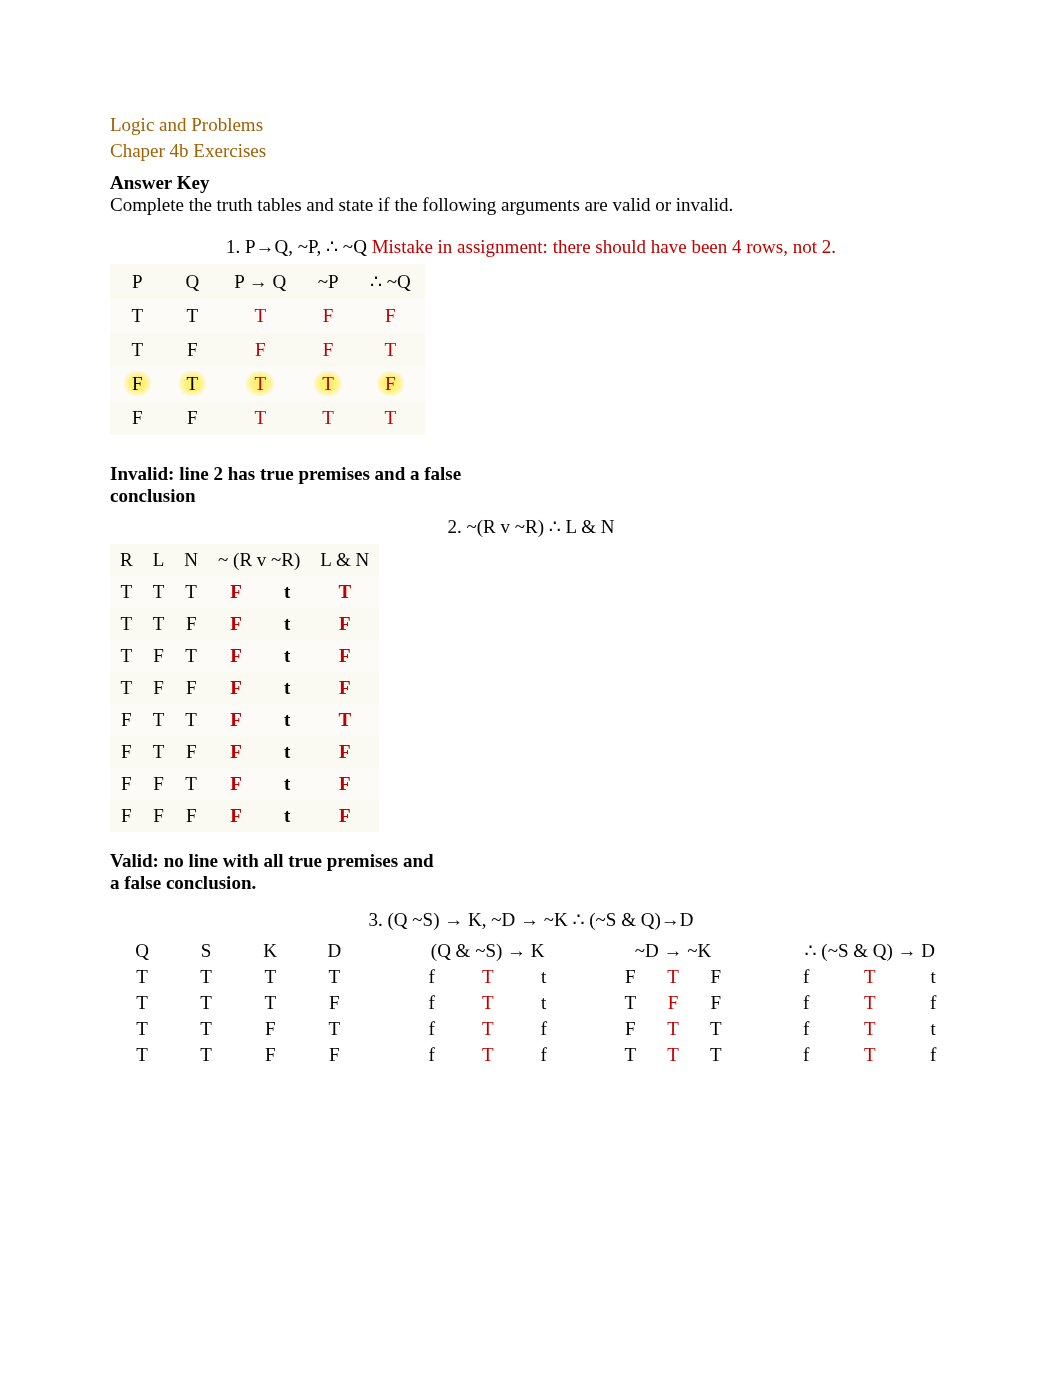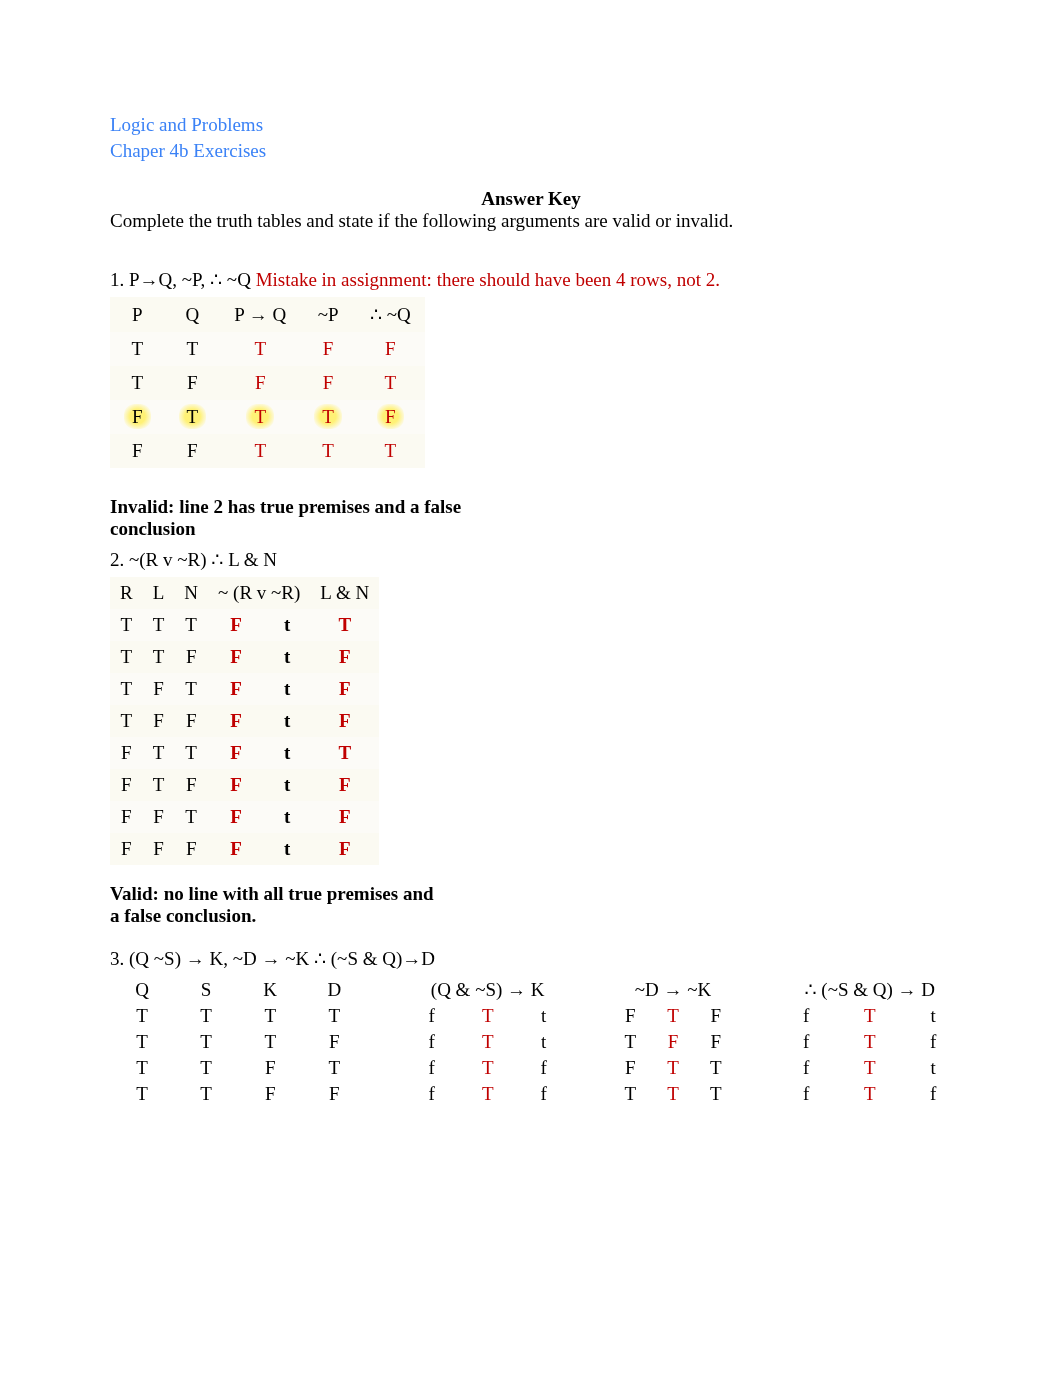--- a/index.html
+++ b/index.html
@@ -1,29 +1,29 @@
 <!DOCTYPE html>
 <html><head>
   <meta charset="utf-8">
   <style>
     body { font-family: "Times New Roman", serif; font-size: 19px; color: #000; background: #fff; margin: 0; padding: 110px 110px 40px 110px; width: 1062px; box-sizing: border-box; }
-    .blue-head { color: #3b82f6; font-size: 19px; margin: 4px 0; }
-    .answer-key { font-weight: bold; margin-top: 26px; text-align: center; }
-    .instr { margin-bottom: 36px; }
-    .ex-head { margin-top: 8px; margin-bottom: 6px; }
+    .blue-head { color: #a16207; font-size: 19px; margin: 4px 0; }
+    .answer-key { font-weight: bold; margin-top: 10px; }
+    .instr { margin-bottom: 19px; }
+    .ex-head { margin-top: 8px; margin-bottom: 6px; text-align: center; }
     .red { color: #c00000; }
     .bold-red { color: #c00000; font-weight: bold; }
     .hl { background: radial-gradient(ellipse at center, #fff176 40%, rgba(255,241,118,0) 80%); padding: 2px 8px; border-radius: 10px; }
     table { border-collapse: collapse; }
     .t1 td, .t1 th { padding: 6px 14px; text-align: center; font-size: 19px; }
     .t1 th { font-weight: normal; }
     .t2 td, .t2 th { padding: 5px 10px; text-align: center; font-size: 19px; }
     .t2 th { font-weight: normal; }
     .verdict { font-weight: bold; margin: 28px 0 8px 0; max-width: 420px; }
-    .verdict2 { font-weight: bold; margin: 18px 0 20px 0; max-width: 330px; }
+    .verdict2 { font-weight: bold; margin: 18px 0 14px 0; max-width: 330px; }
     .t1, .t2 { background: #fcfbf7; margin-left: 0; }
     .t1alt tr:nth-child(odd) td, .t1alt tr:nth-child(odd) th { background: #fbfaf2; }
     .t3 { width: 855px; }
     .t3 td, .t3 th { padding: 2px 6px; text-align: center; font-size: 19px; font-weight: normal; }
     .t3 .sub { width: 32px; }
     .t3 .gap { width: 28px; }
     .nowrap { white-space: nowrap; }
   </style>
 </head>
 <body>

